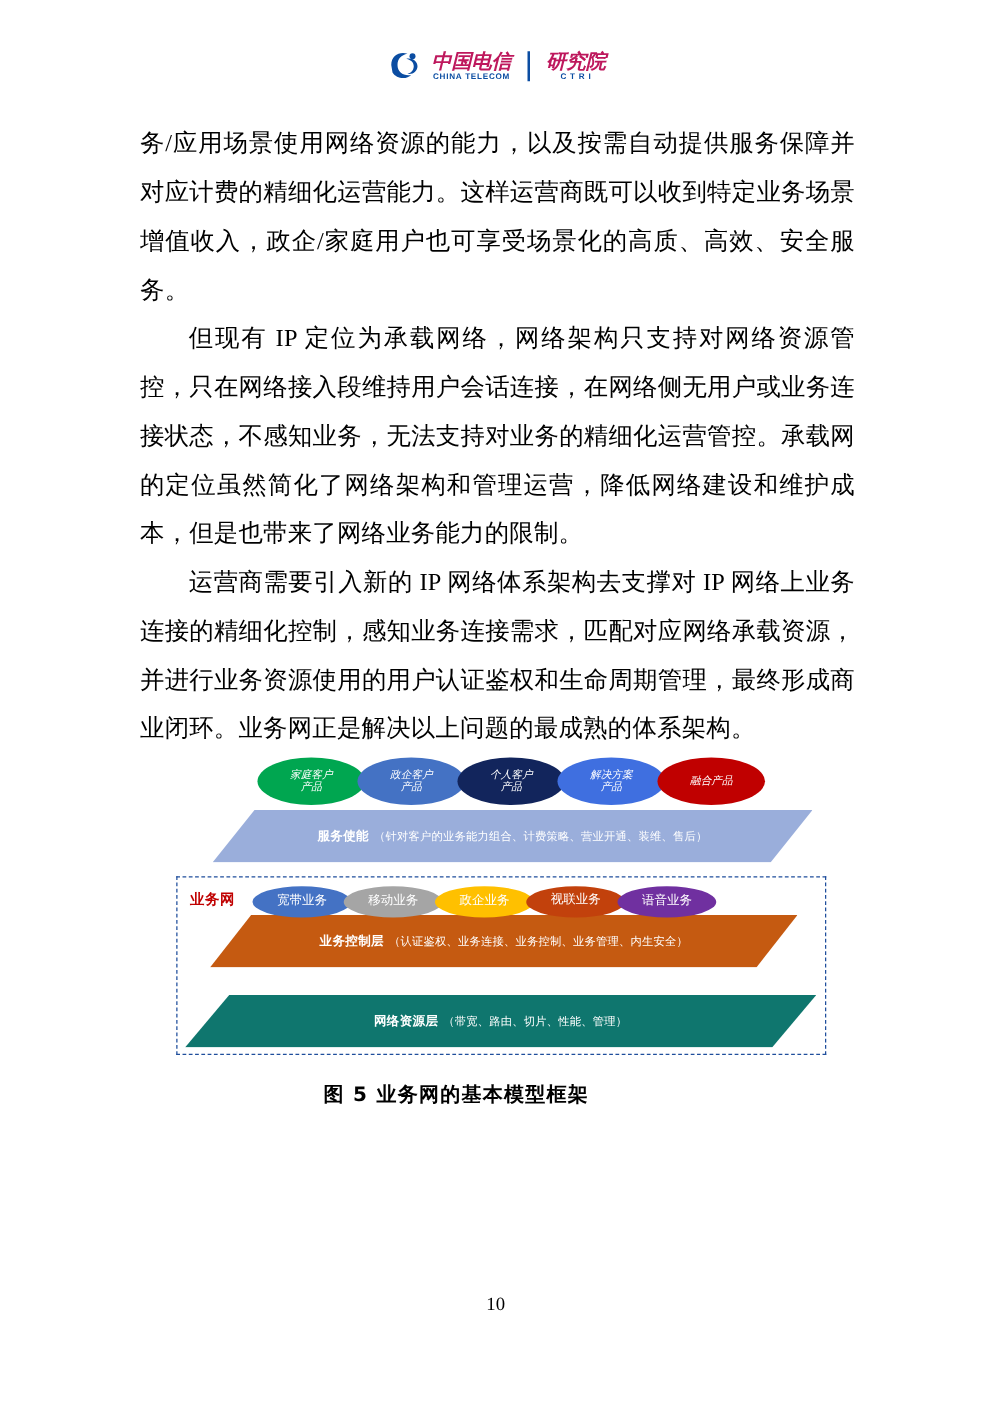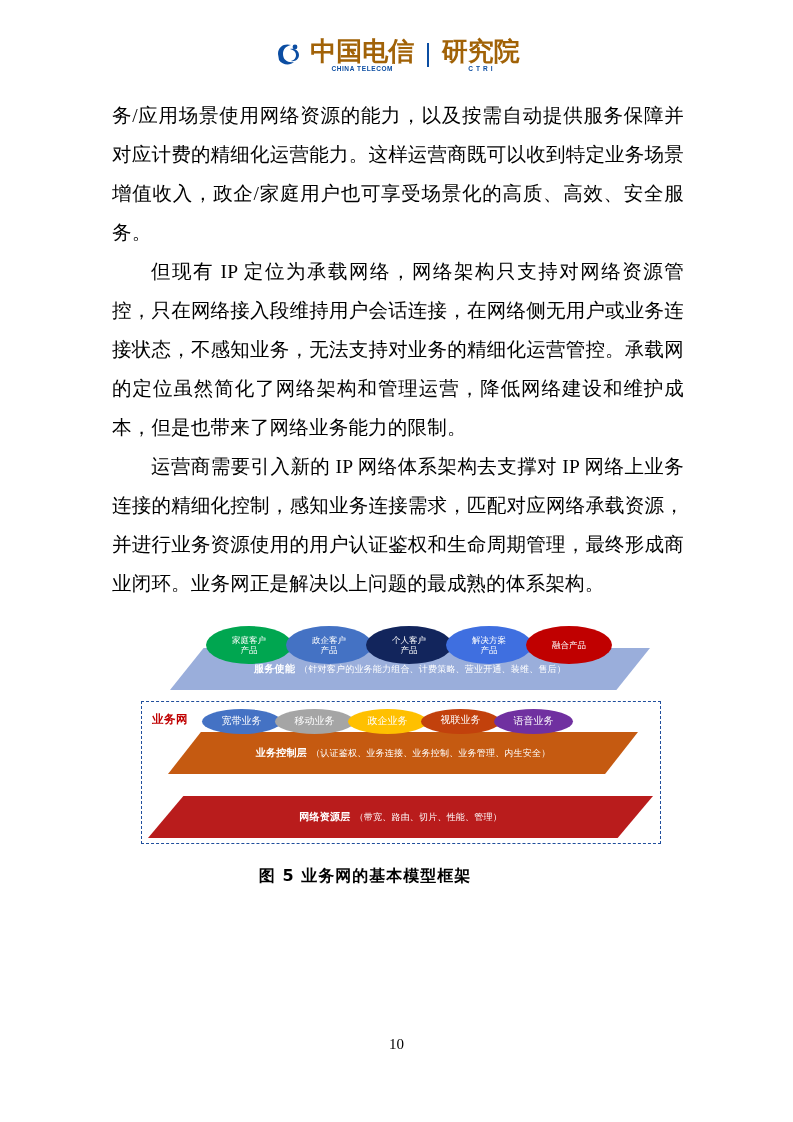--- a/index.html
+++ b/index.html
@@ -45,24 +45,25 @@
     flex: 0 0 auto;
   }
   .logo-cn {
     display: flex;
     flex-direction: column;
     align-items: center;
     line-height: 1;
   }
   .logo-cn-main {
     font-family: "DejaVu Sans", "Liberation Sans", sans-serif;
-    font-size: 26px;
-    font-weight: bold;
-    color: #a16207;
+    font-size: 16px;
+    font-weight: bold;
+    color: #be185d;
     letter-spacing: 0px;
+    font-style: italic;
   }
   .logo-cn-sub {
     font-family: "Liberation Sans", sans-serif;
     font-size: 6.5px;
     font-weight: bold;
     color: #0b4da2;
     letter-spacing: 0.6px;
     margin-top: 2px;
   }
   .logo-divider {
@@ -120,21 +121,21 @@
     color: #c00000;
     letter-spacing: 0.5px;
   }
 
   
   .oval-row {
     position: absolute;
     display: flex;
     align-items: center;
   }
-  .oval-row.top { left: 76px; top: 20px; }
+  .oval-row.top { left: 76px; top: 0; font-style: italic; }
   .oval-row.mid { left: 72px; top: 103px; }
 
   .oval {
     border-radius: 50%;
     display: flex;
     flex-direction: column;
     align-items: center;
     justify-content: center;
     color: #ffffff;
     font-family: "DejaVu Sans", "Liberation Sans", sans-serif;
@@ -265,21 +266,21 @@
     <div class="band service" style="background: rgb(154, 174, 219);">
       <span class="band-title">服务使能</span>
       <span class="band-detail">（针对客户的业务能力组合、计费策略、营业开通、装维、售后）</span>
     </div>
 
     <div class="band control" style="background: rgb(197, 90, 17);">
       <span class="band-title">业务控制层</span>
       <span class="band-detail">（认证鉴权、业务连接、业务控制、业务管理、内生安全）</span>
     </div>
 
-    <div class="band resource" style="background: #b91c1c;">
+    <div class="band resource" style="background: #0f766e;">
       <span class="band-title">网络资源层</span>
       <span class="band-detail">（带宽、路由、切片、性能、管理）</span>
     </div>
 
     <div class="oval-row top">
       <div class="oval big" style="background: rgb(0, 166, 80);">
         <span>家庭客户</span>
         <span>产品</span>
       </div>
       <div class="oval big" style="background: rgb(68, 114, 196);">

